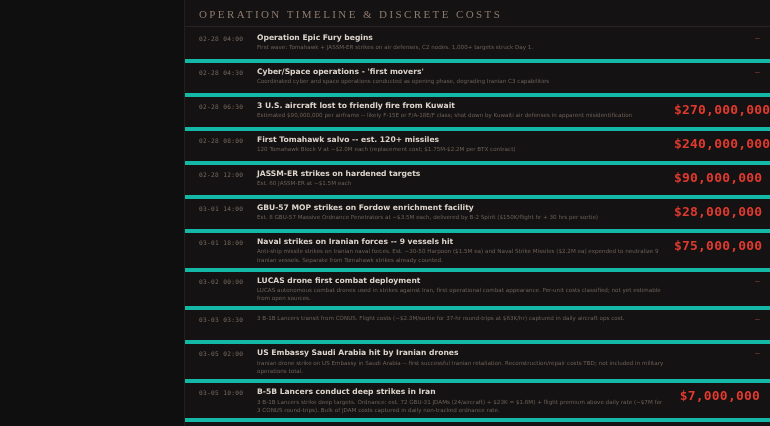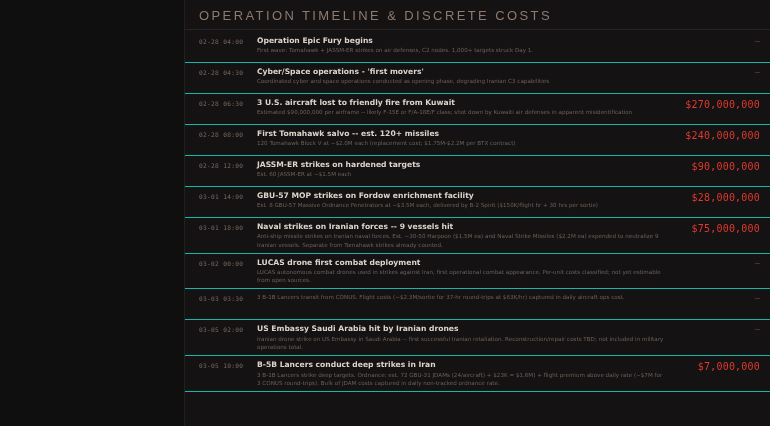--- a/index.html
+++ b/index.html
@@ -33,34 +33,34 @@
     background: #141212;
     overflow: hidden;
     position: relative;
   }
   .header {
     padding: 8px 10px 6px 14px;
     border-bottom: 1px solid #2a2323;
   }
   .header-title {
     color: #8e7a6e;
-    font-size: 13px;
+    font-size: 11px;
     letter-spacing: 2.4px;
-    font-family: Liberation Sans, sans-serif;
+    font-family: Liberation Serif, serif;
     text-transform: uppercase;
     white-space: nowrap;
   }
   .timeline {
     padding: 2px 0 0 0;
   }
   .row {
     display: flex;
     align-items: flex-start;
     padding: 4px 10px 4px 14px;
-    border-bottom: 1px solid #14b8a6;
+    border-bottom: 4px solid #14b8a6;
     min-height: 22px;
   }
   .ts {
     width: 58px;
     min-width: 58px;
     color: #7b6a60;
     font-size: 6.2px;
     font-family: "DejaVu Sans Mono", monospace;
     letter-spacing: 0.3px;
     padding-top: 2px;
@@ -83,22 +83,22 @@
     color: #6d6058;
     font-size: 5.6px;
     line-height: 1.45;
     font-family: "DejaVu Sans", sans-serif;
   }
   .cost {
     width: 86px;
     min-width: 86px;
     text-align: right;
     color: #e03a2f;
-    font-size: 10px;
-    font-weight: normal;
+    font-size: 13px;
+    font-weight: bold;
     font-family: "DejaVu Sans Mono", monospace;
     padding-top: 1px;
     letter-spacing: 0.2px;
     white-space: nowrap;
   }
   .cost.dash {
     color: #8a3a34;
     font-size: 8px;
     font-weight: normal;
   }

